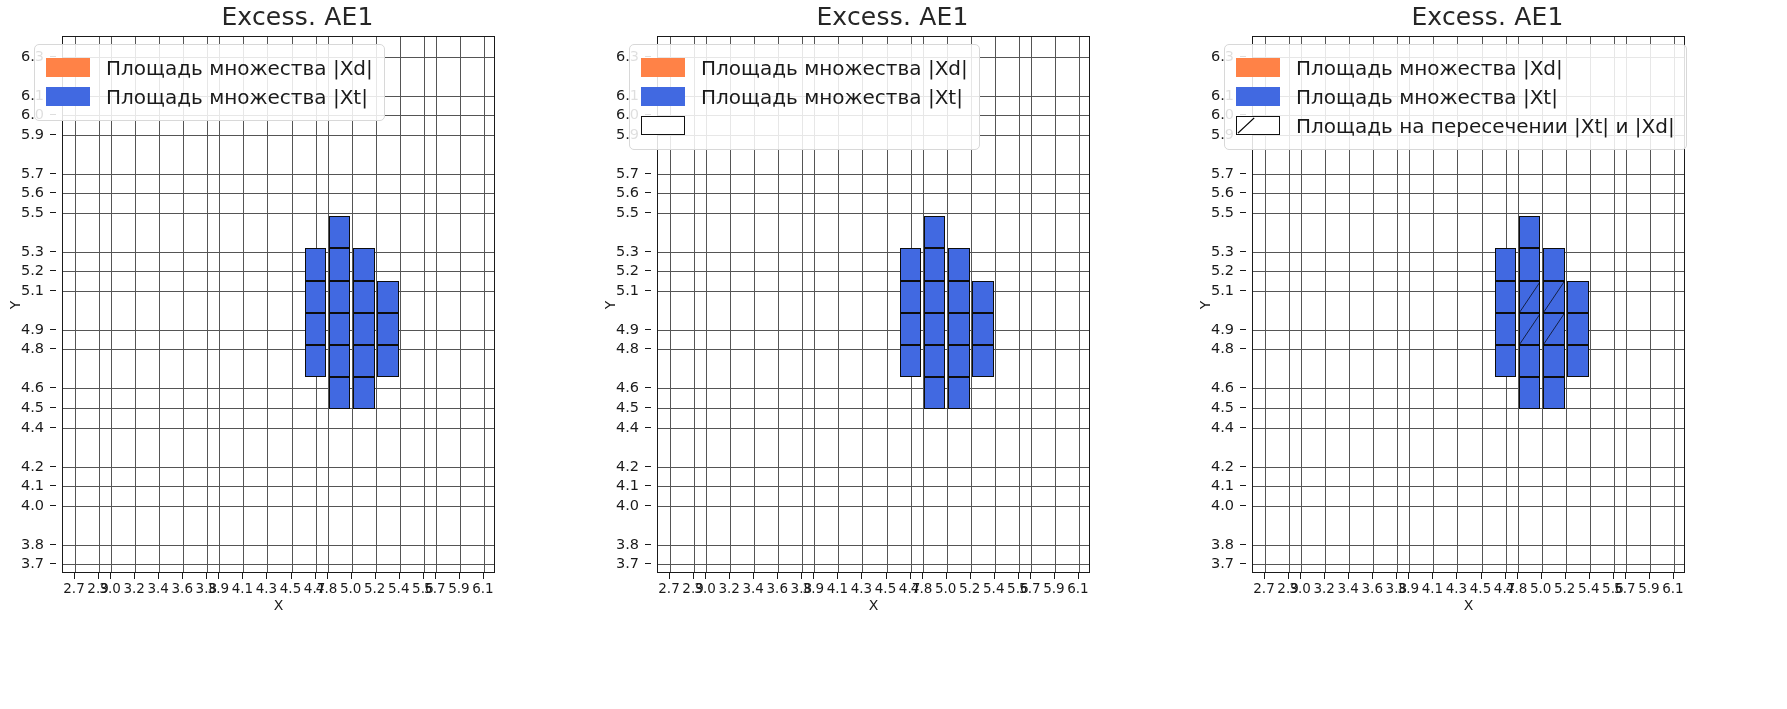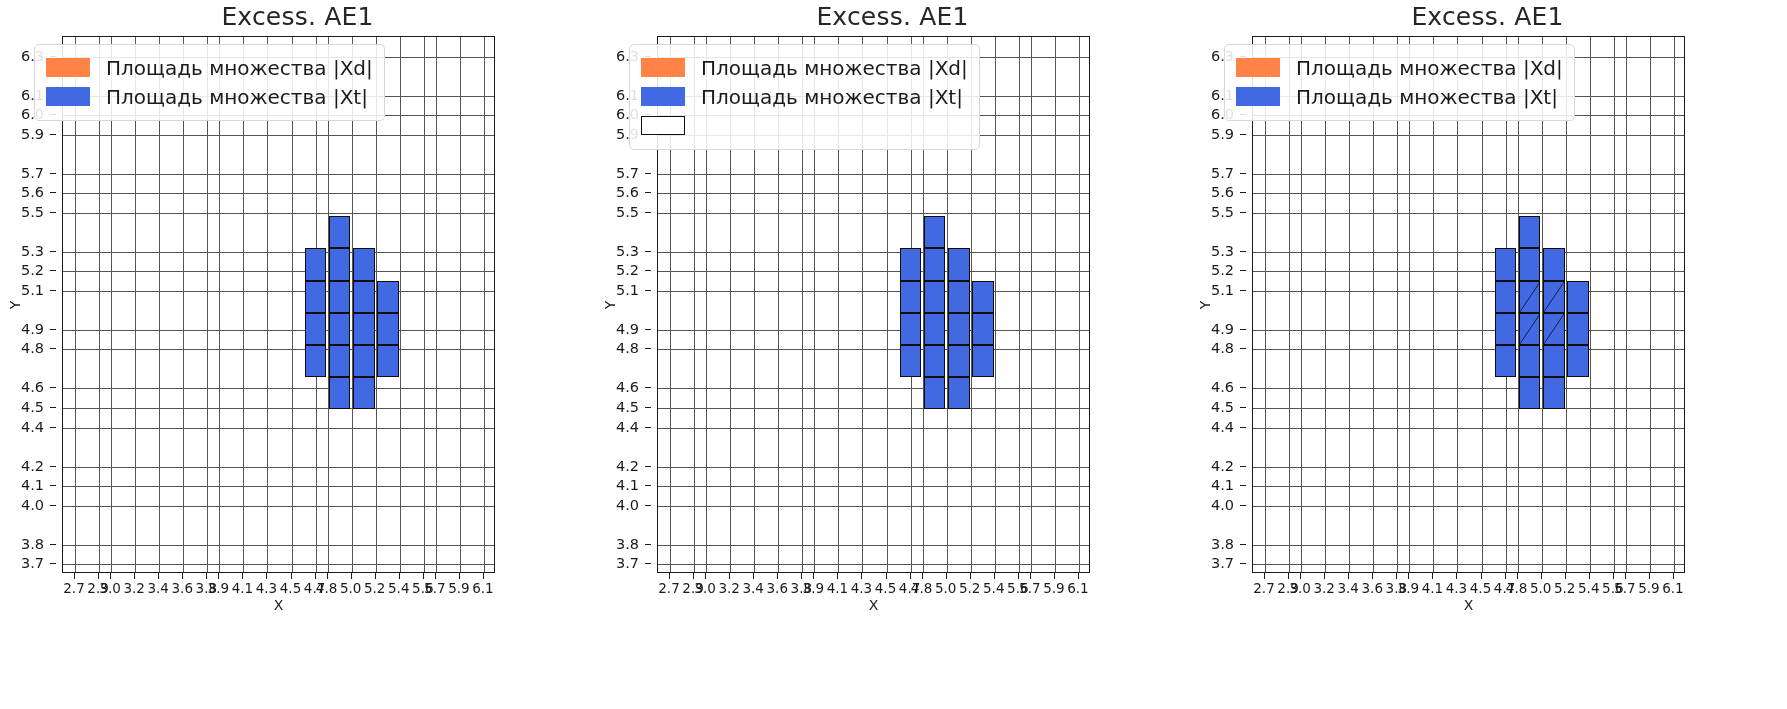--- a/index.html
+++ b/index.html
@@ -461,20 +461,28 @@
       </div>
       <div class="legend">
         <div class="legrow">
           <span class="swatch sw-orange"></span>
           <span class="legtext">Площадь множества |Xd|</span>
         </div>
         <div class="legrow">
           <span class="swatch sw-blue"></span>
           <span class="legtext">Площадь множества  |Xt|</span>
         </div>
+        <div class="legrow">
+          <span class="swatch sw-hatch">
+            <svg viewBox="0 0 44 19" preserveAspectRatio="none">
+              <line x1="1" y1="18" x2="18" y2="1" stroke="#000" stroke-width="1.4"></line>
+            </svg>
+          </span>
+          <span class="legtext">Площадь на пересечении |Xt| и |Xd|</span>
+        </div>
       </div>
       <div class="ytickwrap">
         <div class="ytick" style="top: 527.24px; right: 12px;">3.7</div>
         <div class="ytickmark" style="top: 527.24px; left: 50px;"></div>
         <div class="ytick" style="top: 507.71px; right: 12px;">3.8</div>
         <div class="ytickmark" style="top: 507.71px; left: 50px;"></div>
         <div class="ytick" style="top: 468.65px; right: 12px;">4.0</div>
         <div class="ytickmark" style="top: 468.65px; left: 50px;"></div>
         <div class="ytick" style="top: 449.13px; right: 12px;">4.1</div>
         <div class="ytickmark" style="top: 449.13px; left: 50px;"></div>

